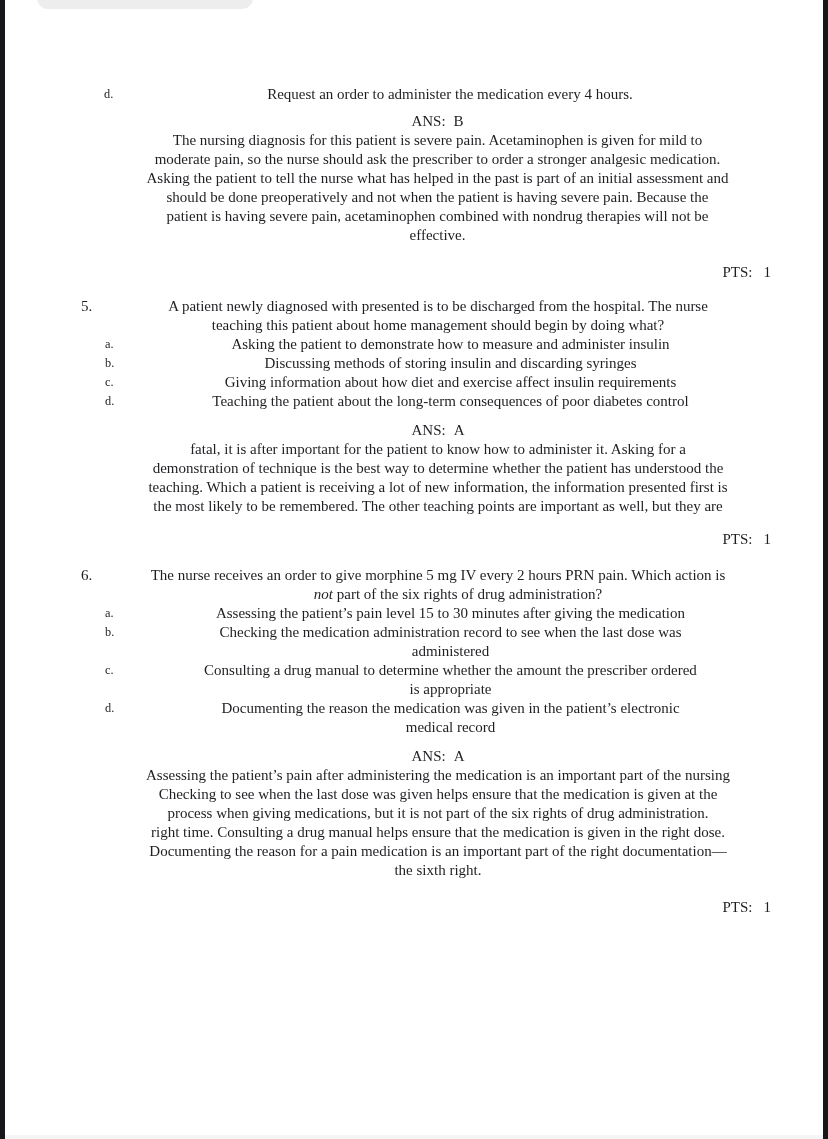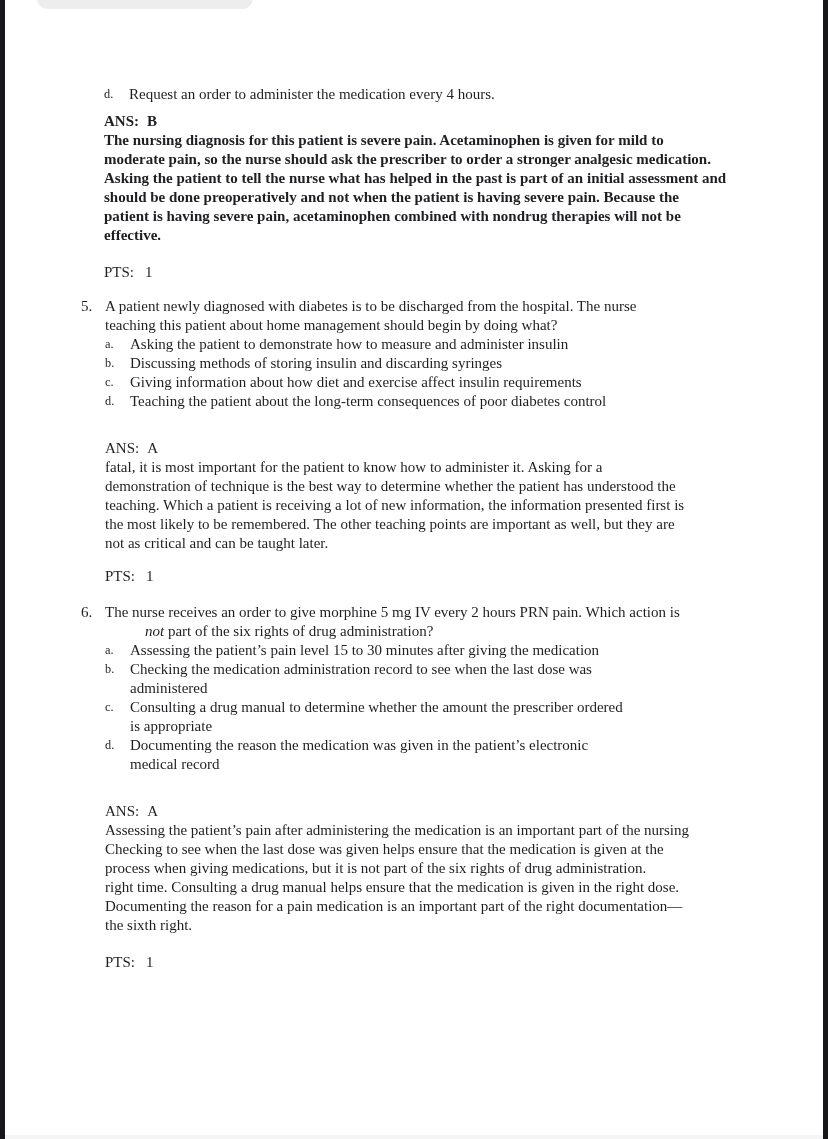--- a/index.html
+++ b/index.html
@@ -27,25 +27,25 @@
   .doc {
     position: absolute; left: 81px; top: 85px; width: 690px;
     font-size: 15px; line-height: 19px; color: #1f1f23;
   }
   .indent { margin-left: 23px; }
   .row { display: flex; }
   .letter {
     flex: none; width: 25px; font-size: 12.3px; line-height: 19px;
   }
   .otext { flex: 1; }
-  .tline, .line { white-space: nowrap; height: 19px; }
-  .ans-block { margin-top: 28px; }
-  .ans-block.first { margin-top: 8px; font-weight: bold; }
+  .tline, .line { white-space: nowrap; height: 19px; text-align: center; }
+  .ans-block { margin-top: 10px; }
+  .ans-block.first { margin-top: 8px; }
   .ans-val { margin-left: 8px; }
-  .pts { margin-top: 18px; }
+  .pts { margin-top: 18px; text-align: right; }
   .pts.tight { margin-top: 14px; }
   .pts-val { margin-left: 11px; }
   .question { display: flex; margin-top: 15px; }
   .question.mt17 { margin-top: 17px; }
   .qnum { flex: none; width: 24px; }
   .qbody { flex: 1; }
   em { font-style: italic; margin-left: 40px; }
 </style>
 </head>
 <body>
@@ -76,21 +76,21 @@
       </div>
   </div>
   <div class="pts indent">
     <span>PTS:</span><span class="pts-val">1</span>
   </div>
 
   <div class="question">
     <div class="qnum">5.</div>
     <div class="qbody">
       <div>
-          <div class="tline">A patient newly diagnosed with diabetes is to be discharged from the hospital. The nurse</div>
+          <div class="tline">A patient newly diagnosed with presented is to be discharged from the hospital. The nurse</div>
           <div class="tline">teaching this patient about home management should begin by doing what?</div>
         </div>
       <div class="row">
         <span class="letter">a.</span>
         <div class="otext">
             <div class="tline">Asking the patient to demonstrate how to measure and administer insulin</div>
           </div>
       </div>
       <div class="row">
         <span class="letter">b.</span>
@@ -108,25 +108,24 @@
         <span class="letter">d.</span>
         <div class="otext">
             <div class="tline">Teaching the patient about the long-term consequences of poor diabetes control</div>
           </div>
       </div>
       <div class="ans-block">
         <div class="line">
           <span>ANS:</span><span class="ans-val">A</span>
         </div>
         <div>
-            <div class="tline">fatal, it is most important for the patient to know how to administer it. Asking for a</div>
+            <div class="tline">fatal, it is after important for the patient to know how to administer it. Asking for a</div>
             <div class="tline">demonstration of technique is the best way to determine whether the patient has understood the</div>
             <div class="tline">teaching. Which a patient is receiving a lot of new information, the information presented first is</div>
             <div class="tline">the most likely to be remembered. The other teaching points are important as well, but they are</div>
-            <div class="tline">not as critical and can be taught later.</div>
           </div>
       </div>
       <div class="pts tight">
         <span>PTS:</span><span class="pts-val">1</span>
       </div>
     </div>
   </div>
 
   <div class="question mt17">
     <div class="qnum">6.</div>

